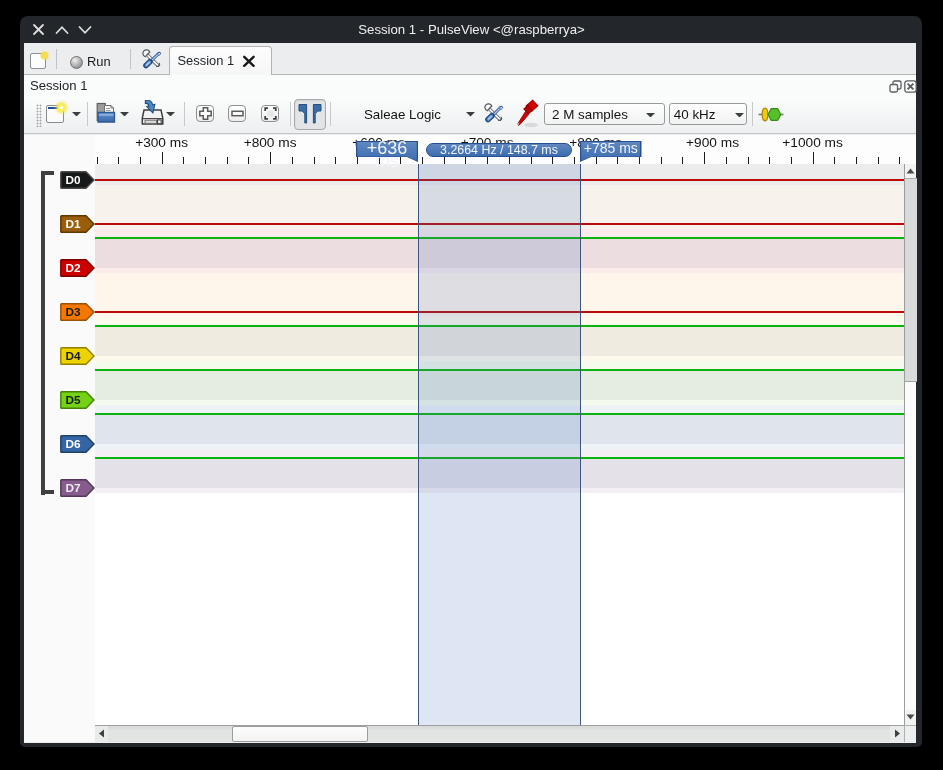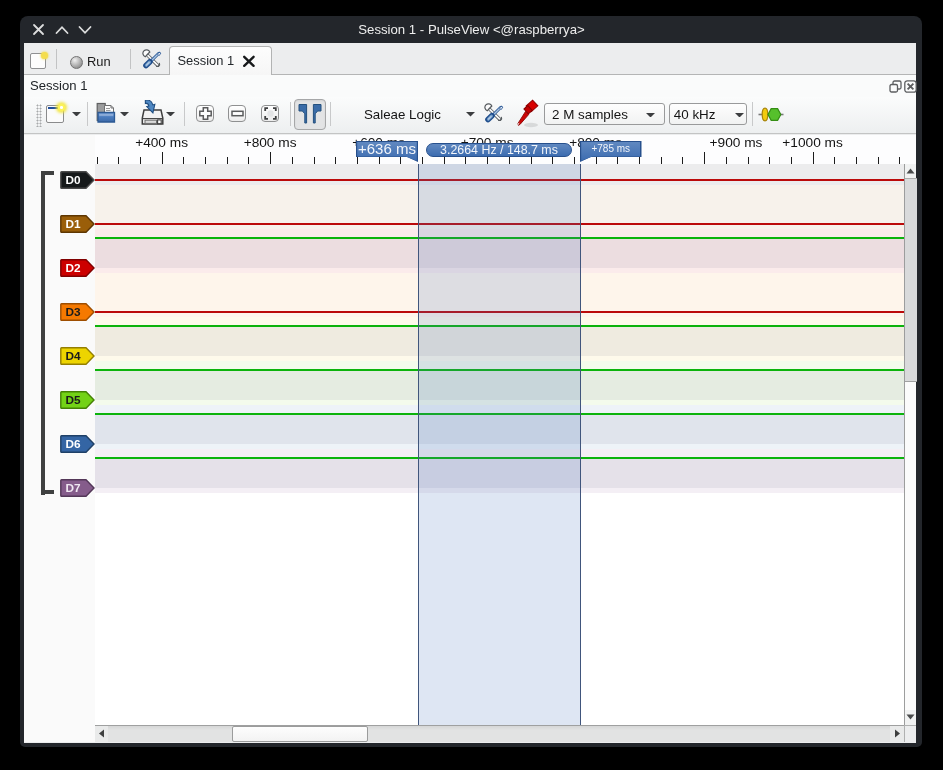--- a/index.html
+++ b/index.html
@@ -159,31 +159,31 @@
 <div class="abs" style="left:673.8px;top:107px;font-size:13.4px;color:#141414;">40 kHz</div>
 <svg class="abs" style="left:734.5px;top:112.75px;" width="9" height="4.5" viewBox="0 0 9 4.5">
     <path d="M0 0 L9 0 L4.5 4.5 Z" fill="#3c3e40"></path>
   </svg>
 <svg class="abs" style="left:758px;top:106px;" width="26" height="17" viewBox="0 0 26 17">
     <path d="M0.5 8.5 h25" stroke="#777878" stroke-width="1.6"></path>
     <path d="M7 2.2 q2.8 0 2.8 6.3 q0 6.3 -2.8 6.3 q-2.8 0 -2.8 -6.3 q0 -6.3 2.8 -6.3 z" fill="#f2cb0e" stroke="#a8840a" stroke-width="1.2"></path>
     <path d="M13.2 2.6 h6.4 l3.2 5.9 l-3.2 5.9 h-6.4 l-3.2 -5.9 z" fill="#56c02c" stroke="#358e14" stroke-width="1.2"></path>
   </svg>
 <div class="abs" style="left:24px;top:134.5px;width:892px;height:29.5px;background:#fdfdfe;"></div>
-<div class="abs" style="left:116.6px;top:134.8px;width:90px;text-align:center;font-size:13.7px;color:#131313;">+400 ms</div>
+<div class="abs" style="left:116.6px;top:134.8px;width:90px;text-align:center;font-size:13.7px;color:#131313;">+300 ms</div>
 <div class="abs" style="left:161.6px;top:151.5px;width:1px;height:12.5px;background:#1c1c1c;"></div>
 <div class="abs" style="left:225.10000000000002px;top:134.8px;width:90px;text-align:center;font-size:13.7px;color:#131313;">+800 ms</div>
 <div class="abs" style="left:270.1px;top:151.5px;width:1px;height:12.5px;background:#1c1c1c;"></div>
 <div class="abs" style="left:333.6px;top:134.8px;width:90px;text-align:center;font-size:13.7px;color:#131313;">+600 ms</div>
 <div class="abs" style="left:378.6px;top:151.5px;width:1px;height:12.5px;background:#1c1c1c;"></div>
 <div class="abs" style="left:442.1px;top:134.8px;width:90px;text-align:center;font-size:13.7px;color:#131313;">+700 ms</div>
 <div class="abs" style="left:487.1px;top:151.5px;width:1px;height:12.5px;background:#1c1c1c;"></div>
 <div class="abs" style="left:550.6px;top:134.8px;width:90px;text-align:center;font-size:13.7px;color:#131313;">+800 ms</div>
 <div class="abs" style="left:595.6px;top:151.5px;width:1px;height:12.5px;background:#1c1c1c;"></div>
-<div class="abs" style="left:691px;top:134.8px;width:90px;text-align:center;font-size:13.7px;color:#131313;">+900 ms</div>
+<div class="abs" style="left:649px;top:134.8px;width:90px;text-align:right;font-size:13.7px;color:#131313;">+900 ms</div>
 <div class="abs" style="left:704.1px;top:151.5px;width:1px;height:12.5px;background:#1c1c1c;"></div>
 <div class="abs" style="left:767.6px;top:134.8px;width:90px;text-align:center;font-size:13.7px;color:#131313;">+1000 ms</div>
 <div class="abs" style="left:812.6px;top:151.5px;width:1px;height:12.5px;background:#1c1c1c;"></div>
 <div class="abs" style="left:96.5px;top:157px;width:1px;height:7px;background:#1c1c1c;"></div>
 <div class="abs" style="left:118.2px;top:157px;width:1px;height:7px;background:#1c1c1c;"></div>
 <div class="abs" style="left:139.9px;top:157px;width:1px;height:7px;background:#1c1c1c;"></div>
 <div class="abs" style="left:183.3px;top:157px;width:1px;height:7px;background:#1c1c1c;"></div>
 <div class="abs" style="left:205.0px;top:157px;width:1px;height:7px;background:#1c1c1c;"></div>
 <div class="abs" style="left:226.7px;top:157px;width:1px;height:7px;background:#1c1c1c;"></div>
 <div class="abs" style="left:248.4px;top:157px;width:1px;height:7px;background:#1c1c1c;"></div>
@@ -268,24 +268,24 @@
 <svg class="abs" style="left:60px;top:434.5px;" width="35" height="18" viewBox="0 0 35 18">
     <path d="M1.5 0.8 H26 L34 9 L26 17.2 H1.5 Q0.8 17.2 0.8 16.4 V1.6 Q0.8 0.8 1.5 0.8 Z" fill="#3465A4" stroke="#1f4067" stroke-width="1.4"></path>
     <text x="13" y="13.2" text-anchor="middle" font-size="11.8" font-weight="600" fill="#ffffff" font-family="Liberation Sans,sans-serif">D6</text>
   </svg>
 <svg class="abs" style="left:60px;top:478.5px;" width="35" height="18" viewBox="0 0 35 18">
     <path d="M1.5 0.8 H26 L34 9 L26 17.2 H1.5 Q0.8 17.2 0.8 16.4 V1.6 Q0.8 0.8 1.5 0.8 Z" fill="#855C8B" stroke="#533758" stroke-width="1.4"></path>
     <text x="13" y="13.2" text-anchor="middle" font-size="11.8" font-weight="600" fill="#f0e8f2" font-family="Liberation Sans,sans-serif">D7</text>
   </svg>
 <div class="abs" style="left:356px;top:140.5px;width:62px;height:21.5px;background:#27508d;clip-path:polygon(0 0, 100% 0, 100% 100%, calc(100% - 11px) 77%, 0 77%);"></div>
 <div class="abs" style="left:357.2px;top:141.7px;width:59.6px;height:19.1px;background:linear-gradient(#6088c0,#3c6cb0);clip-path:polygon(0 0, 100% 0, 100% 100%, calc(100% - 11px) 77%, 0 77%);"></div>
-<div class="abs" style="left:356px;top:142px;width:62px;height:13px;color:#f2f5fa;text-align:center;line-height:13px;font-size:15px;">+636 ms</div>
+<div class="abs" style="left:356px;top:142px;width:62px;height:13px;color:#f2f5fa;text-align:center;line-height:13px;font-size:18px;">+636 ms</div>
 <div class="abs" style="left:580px;top:140.5px;width:61.5px;height:21.5px;background:#27508d;clip-path:polygon(0 0, 100% 0, 100% 77%, 11px 77%, 0 100%);"></div>
 <div class="abs" style="left:581.2px;top:141.7px;width:59.1px;height:19.1px;background:linear-gradient(#6088c0,#3c6cb0);clip-path:polygon(0 0, 100% 0, 100% 77%, 11px 77%, 0 100%);"></div>
-<div class="abs" style="left:580px;top:142px;width:61.5px;height:13px;color:#f2f5fa;text-align:center;line-height:13px;font-size:10px;">+785 ms</div>
+<div class="abs" style="left:580px;top:142px;width:61.5px;height:13px;color:#f2f5fa;text-align:center;line-height:13px;font-size:14px;">+785 ms</div>
 <div class="abs" style="left:426px;top:142.5px;width:146px;height:14.5px;background:linear-gradient(#6088c0,#3c6cb0);border:1.3px solid #27508d;border-radius:8px;"></div>
 <div class="abs" style="left:426px;top:143.5px;width:146px;height:12.5px;color:#f2f5fa;font-size:12.4px;text-align:center;line-height:12.5px;">3.2664 Hz / 148.7 ms</div>
 <div class="abs" style="left:95px;top:725px;width:808.5px;height:16.5px;background:#e2e3e3;border-top:1px solid #9fa0a0;box-shadow:inset 0 2px 3px rgba(0,0,0,0.06);"></div>
 <div class="abs" style="left:95px;top:726px;width:13px;height:15.5px;background:#e9eaea;"></div>
 <svg class="abs" style="left:98px;top:729px;" width="7" height="9" viewBox="0 0 7 9">
     <path d="M6 0.5 L1 4.5 L6 8.5 Z" fill="#3e3f40"></path>
   </svg>
 <div class="abs" style="left:890px;top:726px;width:13.5px;height:15.5px;background:#e9eaea;"></div>
 <svg class="abs" style="left:893.5px;top:729px;" width="7" height="9" viewBox="0 0 7 9">
     <path d="M1 0.5 L6 4.5 L1 8.5 Z" fill="#3e3f40"></path>

